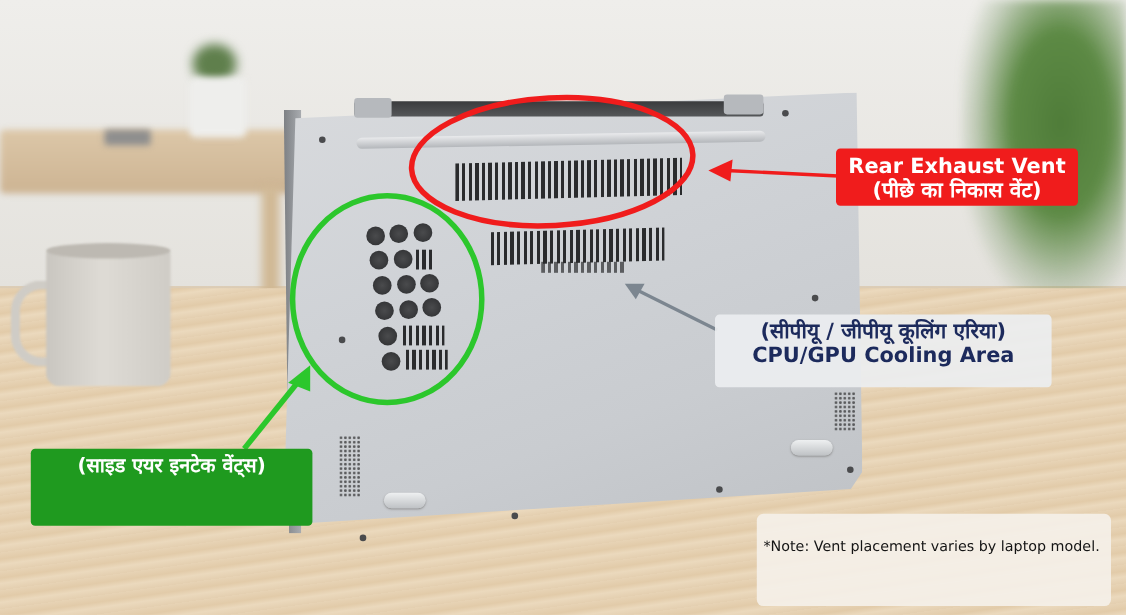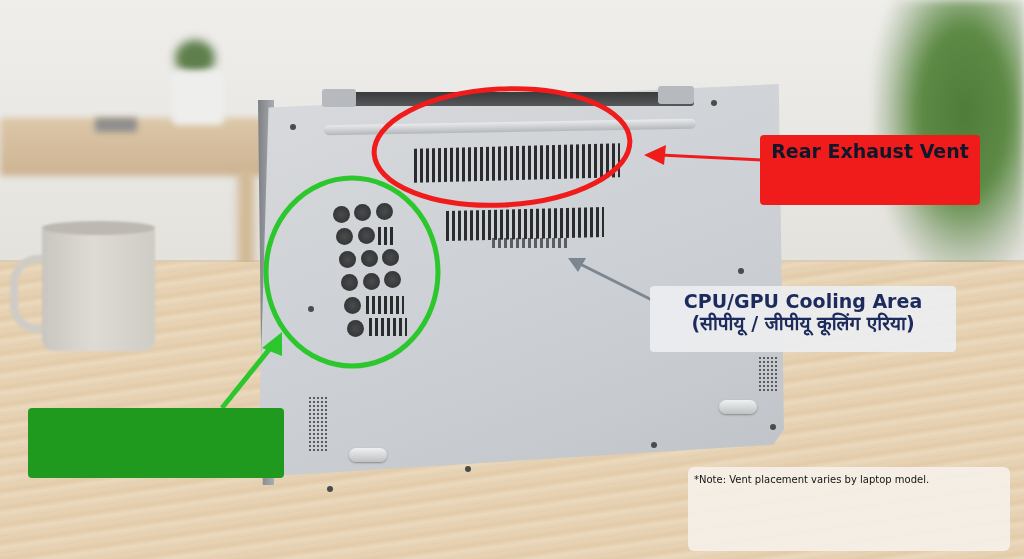--- a/index.html
+++ b/index.html
@@ -34,24 +34,24 @@
   .v3{left:492px;top:238px;width:78px;height:10px;opacity:0.7;}
   .hole{position:absolute;width:17px;height:17px;border-radius:50%;background:radial-gradient(circle,#4a4b4d,#2c2d2f);}
   .mini{position:absolute;height:18px;background:repeating-linear-gradient(90deg,#2a2b2d 0 3px,transparent 3px 6px);}
   .screw{position:absolute;width:6px;height:6px;border-radius:50%;background:#4a4b4d;}
   .foot{position:absolute;width:38px;height:14px;border-radius:8px;background:linear-gradient(180deg,#eef0f1,#bfc2c5);box-shadow:0 1px 2px #888;}
   .grill{position:absolute;width:20px;height:56px;background:radial-gradient(circle,#5a5b5d 1px,transparent 1.4px) 0 0/4px 4px;}
 
   
   .ann-svg{position:absolute;left:0;top:0;width:1024px;height:559px;pointer-events:none;}
   .label{position:absolute;font-weight:bold;line-height:1.18;text-align:center;border-radius:4px;}
-  .label-rear{left:760px;top:135px;width:220px;height:70px;background:#f01c1c;color:#0f172a;font-size:19px;padding-top:5px;box-sizing:border-box;}
+  .label-rear{left:760px;top:135px;width:220px;height:52px;background:#f01c1c;color:#ffffff;font-size:19px;padding-top:5px;box-sizing:border-box;}
   .label-cpu{left:650px;top:286px;width:306px;height:66px;background:rgba(236,238,240,0.92);color:#1c2a5c;font-size:19px;padding-top:4px;box-sizing:border-box;}
   .label-side{left:28px;top:408px;width:256px;height:70px;background:#1f9a1f;color:#fff;font-size:18px;padding-top:5px;box-sizing:border-box;}
-  .note{position:absolute;left:688px;top:467px;width:322px;height:84px;background:rgba(245,241,234,0.9);border-radius:6px;color:#141414;font-size:10px;line-height:15.5px;padding:5px 6px;box-sizing:border-box;}
+  .note{position:absolute;left:688px;top:467px;width:322px;height:84px;background:rgba(245,241,234,0.9);border-radius:6px;color:#141414;font-size:13px;line-height:15.5px;padding:23px 6px;box-sizing:border-box;}
   .note div{white-space:nowrap;}
 </style>
 </head>
 <body>
 
 <div class="scene">
   <div class="wall"></div>
   <div class="big-plant"></div>
   <div class="shelf"></div>
   <div class="shelf-leg"></div>
@@ -114,25 +114,27 @@
   <line x1="762" y1="160" x2="660" y2="155" stroke="#f01c1c" stroke-width="3"></line>
   <polygon points="644,155 666,145 664,165" fill="#f01c1c"></polygon>
   <line x1="652" y1="300" x2="580" y2="264" stroke="#7c8690" stroke-width="3"></line>
   <polygon points="568,258 586,258 578,272" fill="#7c8690"></polygon>
   <line x1="222" y1="408" x2="272" y2="346" stroke="#2cc72c" stroke-width="5"></line>
   <polygon points="282,332 282,356 262,348" fill="#2cc72c"></polygon>
 </svg>
 
 <div class="label label-rear">
   <div>Rear Exhaust Vent</div>
+  <div>(पीछे का निकास वेंट)</div>
 </div>
 
 <div class="label label-cpu">
+  <div>(सीपीयू / जीपीयू कूलिंग एरिया)</div>
   <div>CPU/GPU Cooling Area</div>
-  <div>(सीपीयू / जीपीयू कूलिंग एरिया)</div>
 </div>
 
 <div class="label label-side">
+  <div>(साइड एयर इनटेक वेंट्स)</div>
 </div>
 
 <div class="note">
   <div>*Note: Vent placement varies by laptop model.</div>
 </div>
 
 </body></html>

